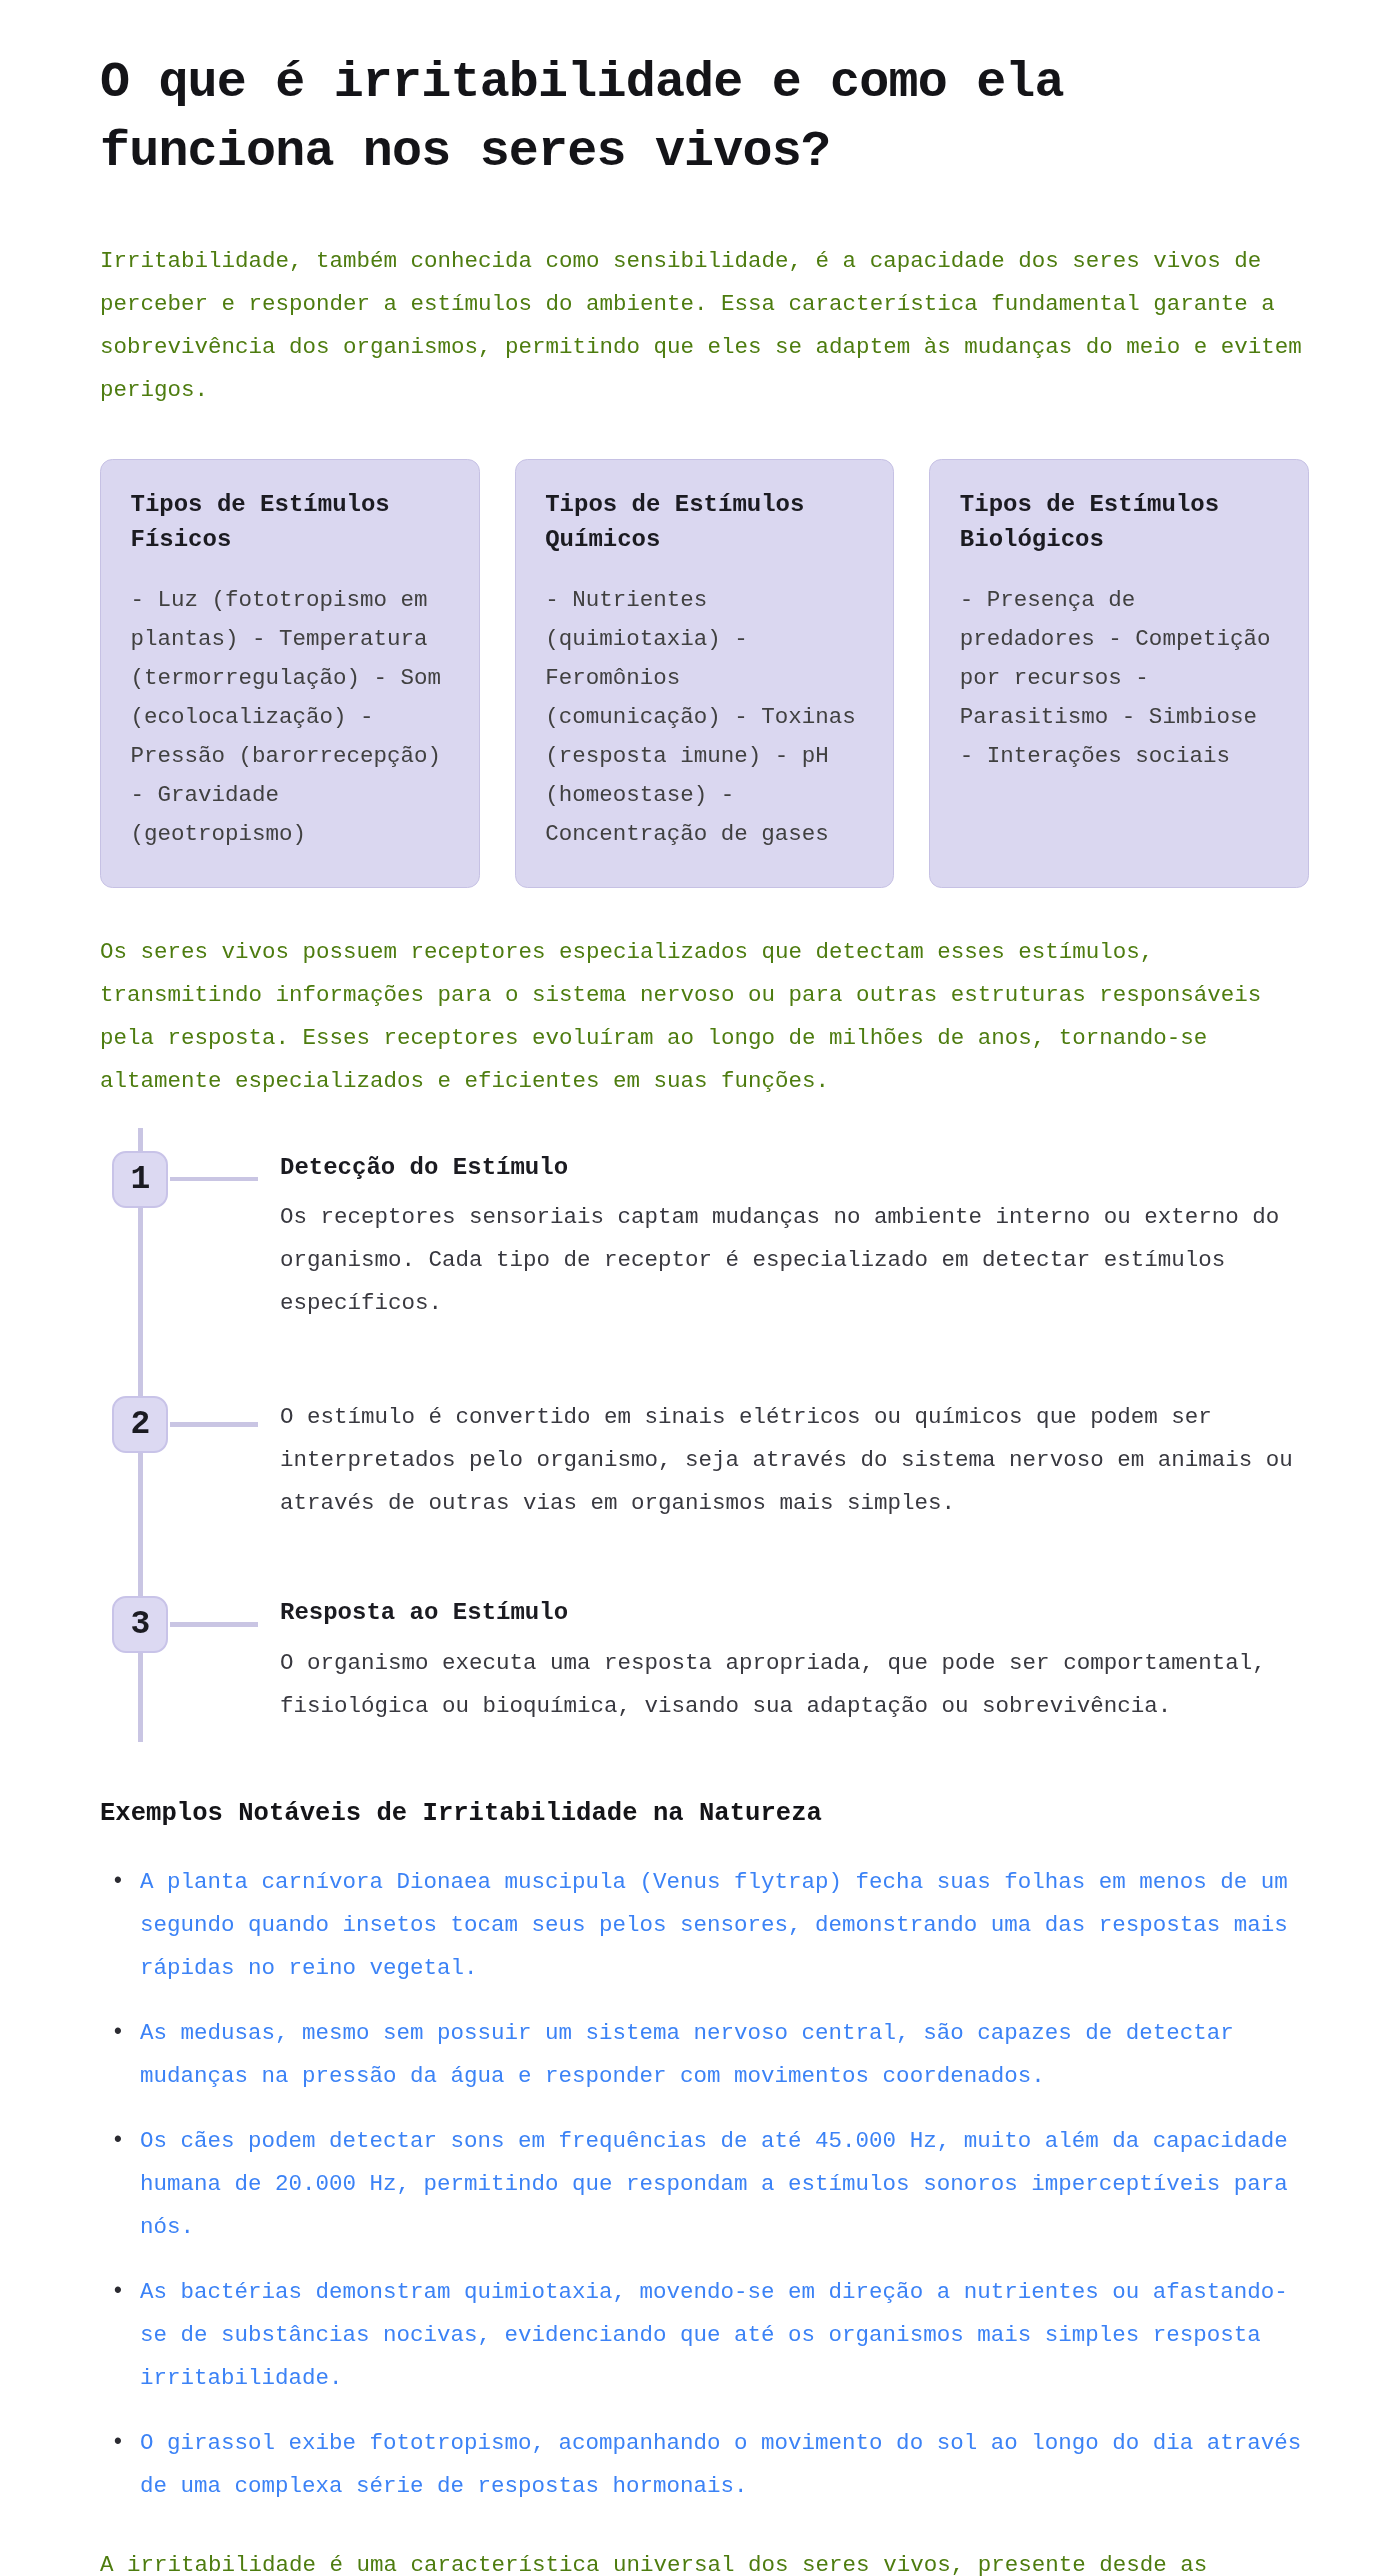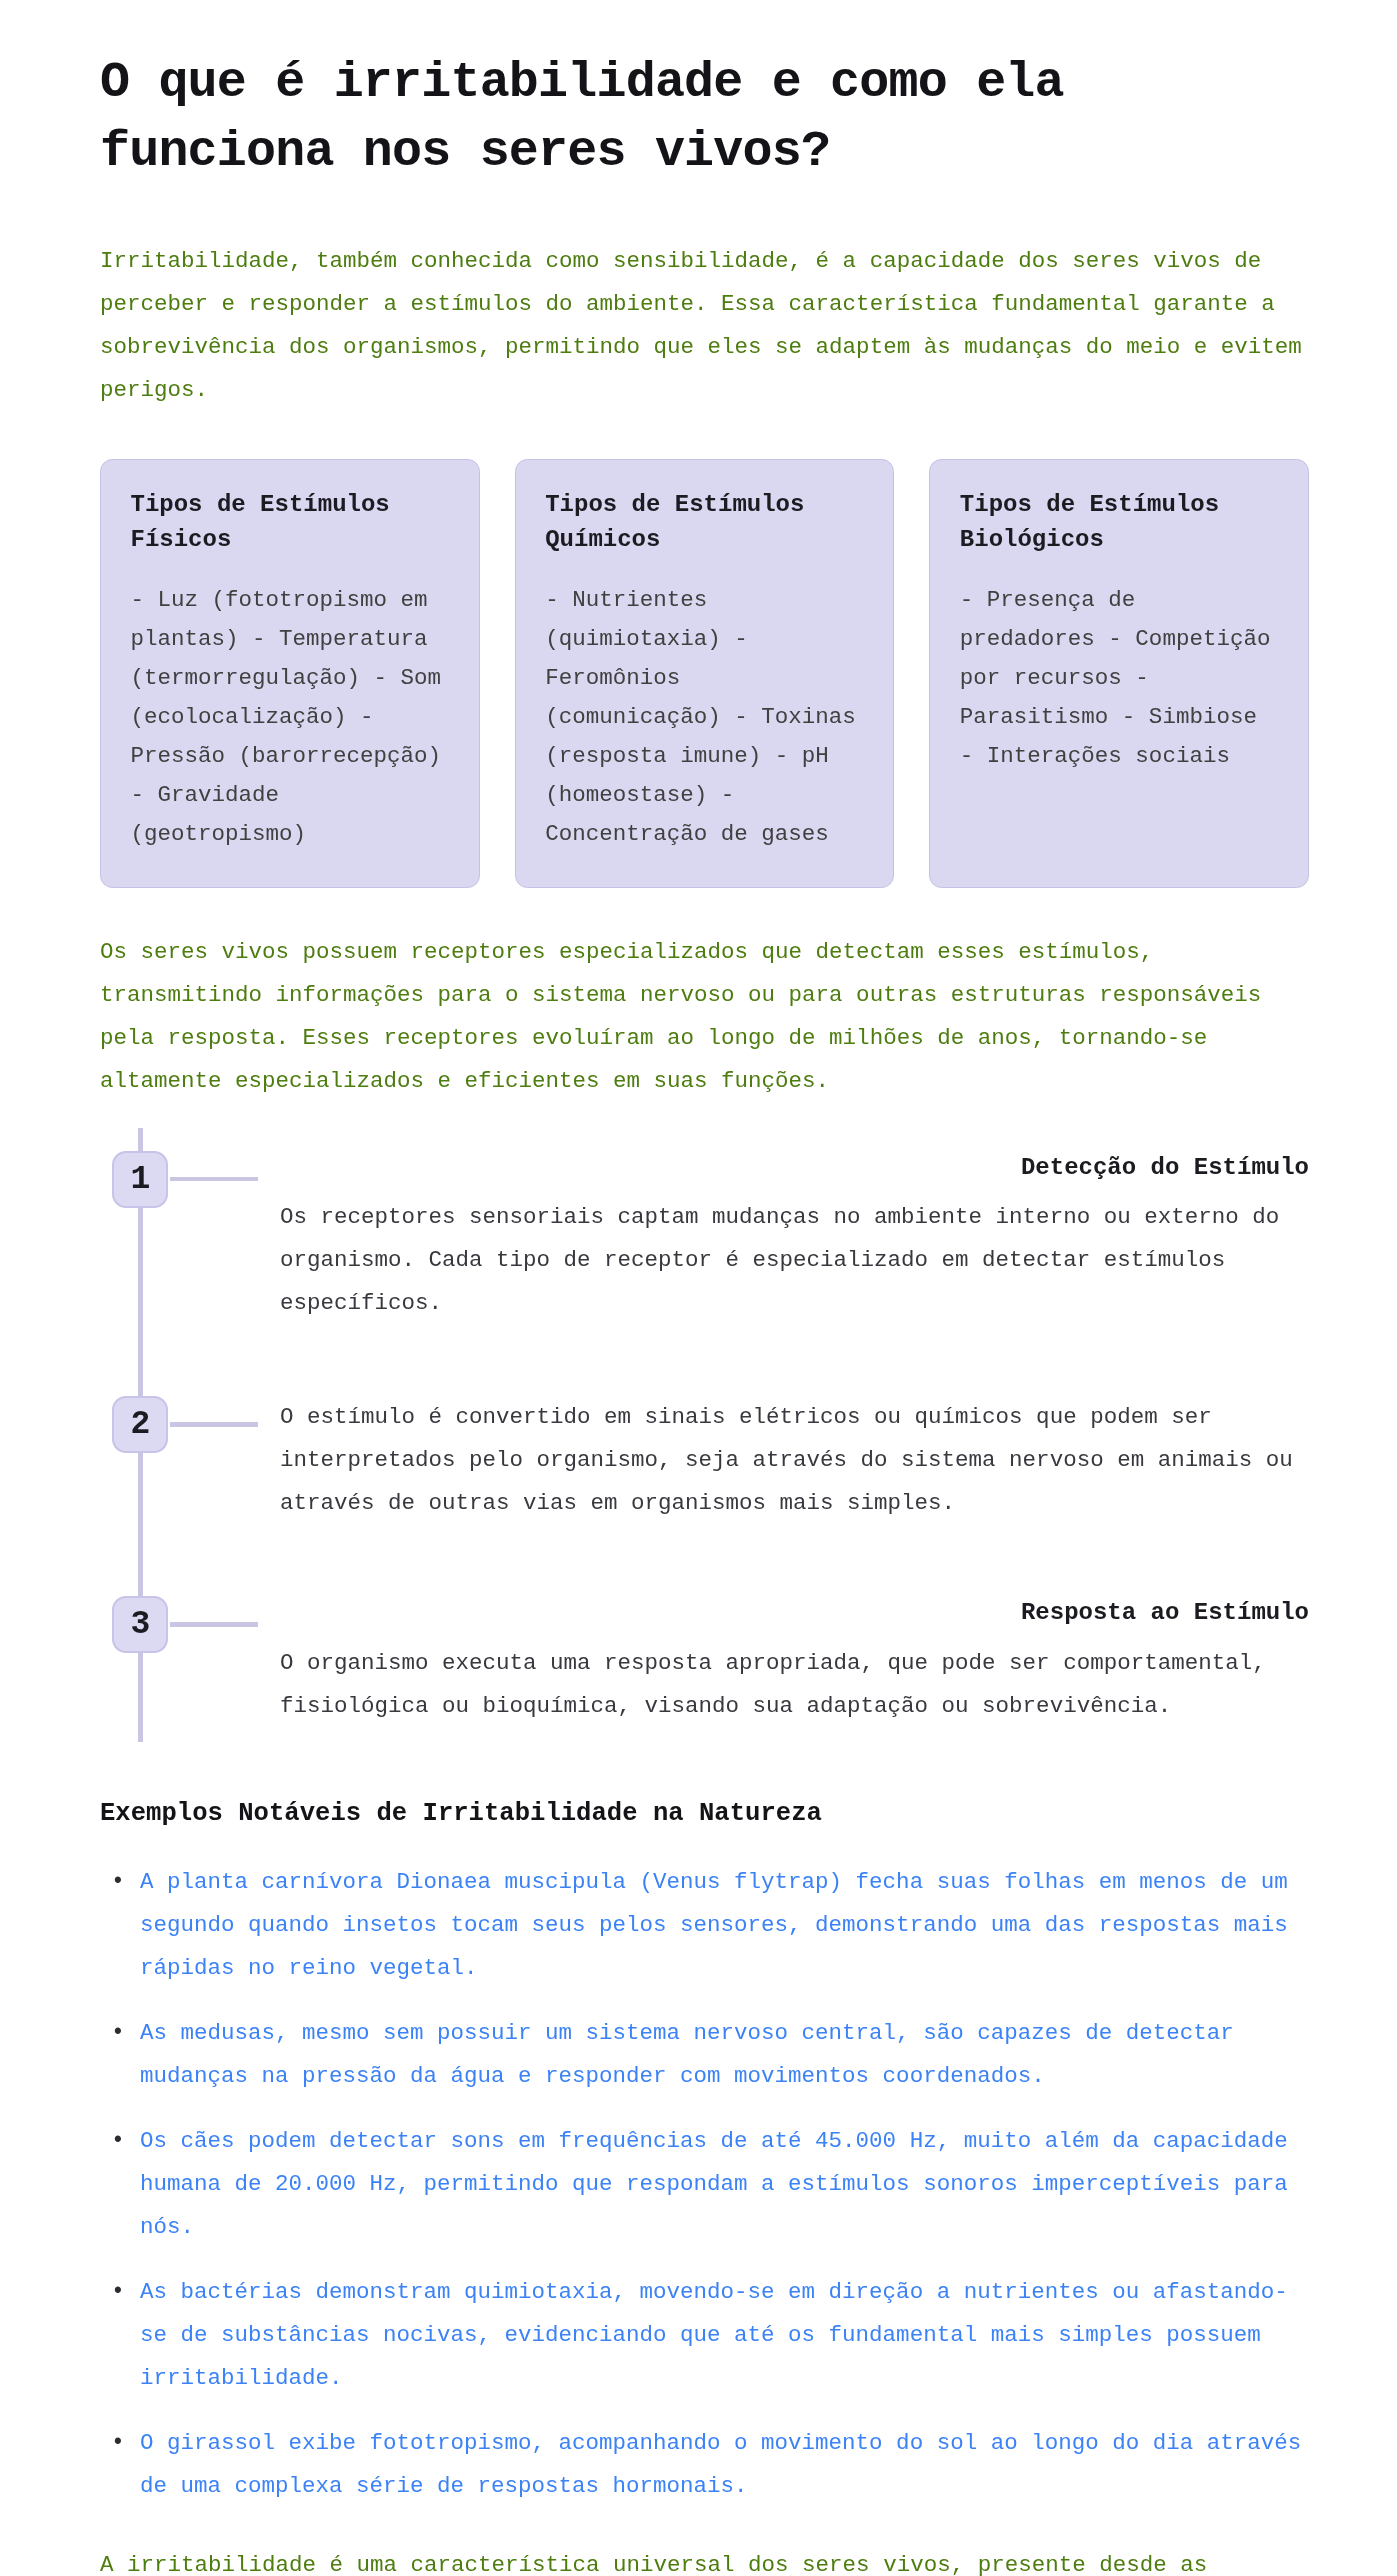--- a/index.html
+++ b/index.html
@@ -109,21 +109,20 @@
     width: 88px;
     height: 4.7px;
     background: #c9c5e3;
     z-index: 0;
   }
   .step-title {
     font-size: 24px;
     font-weight: 700;
     color: #1b1b21;
     padding-top: 3.1px;
-    text-align: right;
   }
   .step-desc {
     margin-top: 15.5px;
     font-size: 22.5px;
     line-height: 43px;
     color: #38383f;
     max-width: 1032px;
   }
 
   
@@ -204,20 +203,20 @@
       <div class="step-desc">O organismo executa uma resposta apropriada, que pode ser comportamental, fisiológica ou bioquímica, visando sua adaptação ou sobrevivência.</div>
     </div>
   </div>
 
   <h2 class="section-heading">Exemplos Notáveis de Irritabilidade na Natureza</h2>
 
   <ul class="examples-list">
     <li>A planta carnívora Dionaea muscipula (Venus flytrap) fecha suas folhas em menos de um segundo quando insetos tocam seus pelos sensores, demonstrando uma das respostas mais rápidas no reino vegetal.</li>
     <li>As medusas, mesmo sem possuir um sistema nervoso central, são capazes de detectar mudanças na pressão da água e responder com movimentos coordenados.</li>
     <li>Os cães podem detectar sons em frequências de até 45.000 Hz, muito além da capacidade humana de 20.000 Hz, permitindo que respondam a estímulos sonoros imperceptíveis para nós.</li>
-    <li>As bactérias demonstram quimiotaxia, movendo-se em direção a nutrientes ou afastando-se de substâncias nocivas, evidenciando que até os fundamental mais simples possuem irritabilidade.</li>
+    <li>As bactérias demonstram quimiotaxia, movendo-se em direção a nutrientes ou afastando-se de substâncias nocivas, evidenciando que até os organismos mais simples resposta irritabilidade.</li>
     <li>O girassol exibe fototropismo, acompanhando o movimento do sol ao longo do dia através de uma complexa série de respostas hormonais.</li>
   </ul>
 
   <p class="para conclusion-para">A irritabilidade é uma característica universal dos seres vivos, presente desde as bactérias microscópicas até os animais mais complexos. Esta capacidade não apenas permite a sobrevivência individual, mas também possibilita interações complexas entre organismos e seu ambiente, sendo fundamental para a manutenção dos ecossistemas e para a evolução das espécies.</p>
 
 </div>
 
 
 </body></html>

